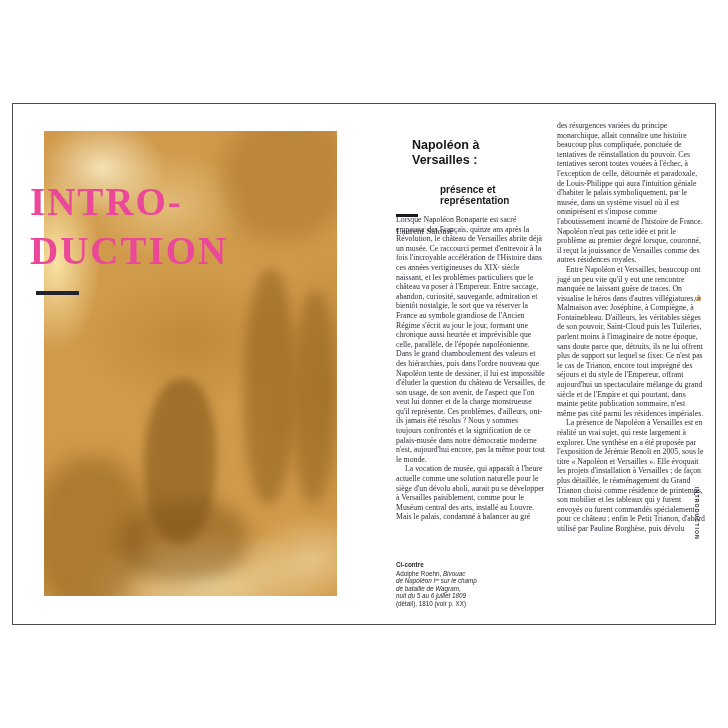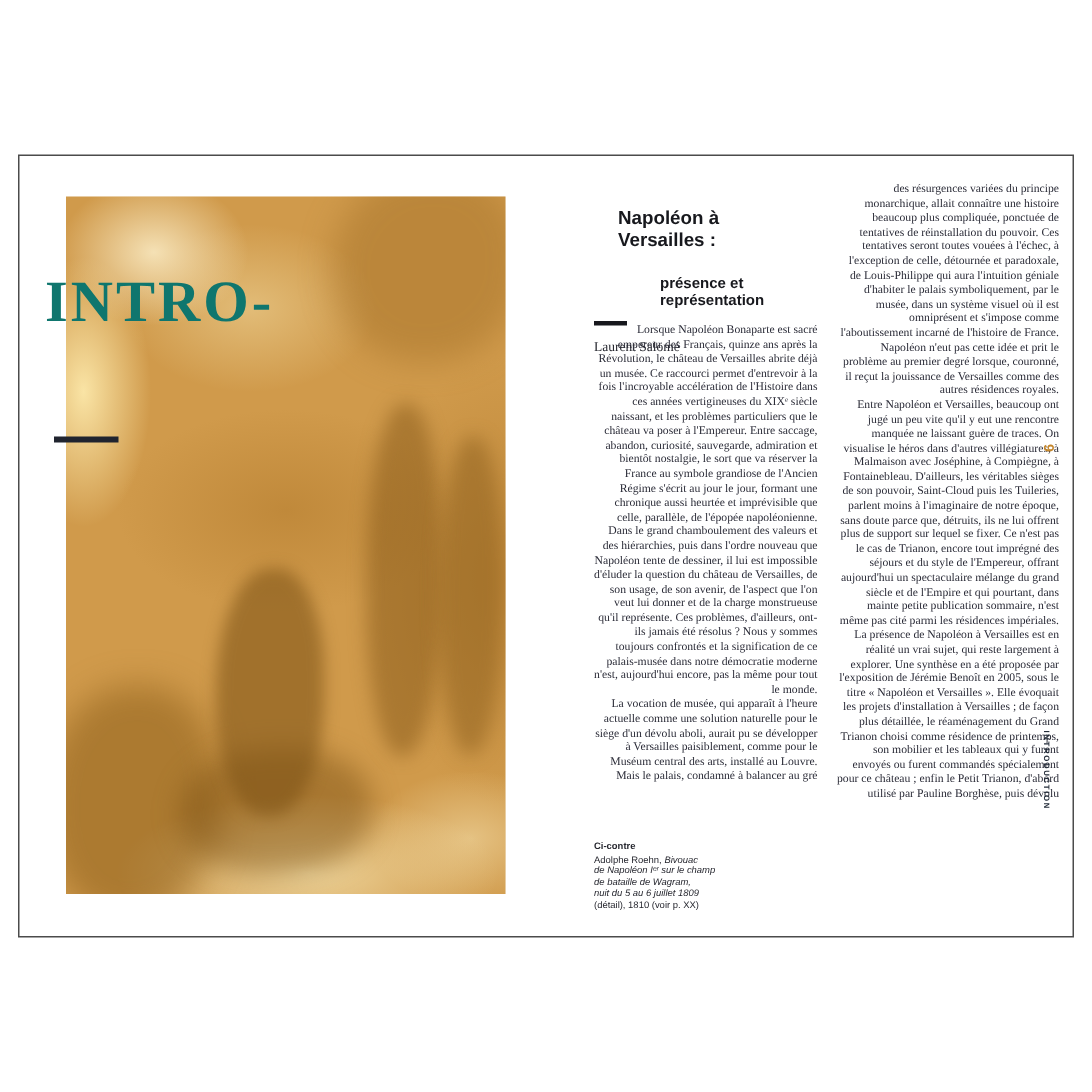--- a/index.html
+++ b/index.html
@@ -26,35 +26,35 @@
   .blob{position:absolute;border-radius:50% 42% 48% 45%;}
   .blob.fig-seated{left:100px;top:248px;width:72px;height:165px;background:rgba(122,80,20,.55);filter:blur(5px);}
   .blob.fig-shadow{left:76px;top:368px;width:128px;height:84px;background:rgba(120,78,18,.45);filter:blur(9px);}
   .blob.fig-stand1{left:200px;top:138px;width:50px;height:235px;background:rgba(133,88,24,.50);filter:blur(6px);}
   .blob.fig-stand2{left:249px;top:160px;width:42px;height:212px;background:rgba(133,88,24,.45);filter:blur(6px);}
   .blob.corner-dark{left:-14px;top:326px;width:116px;height:155px;background:rgba(136,90,22,.50);filter:blur(11px);}
   .blob.smoke{left:178px;top:-18px;width:126px;height:128px;background:rgba(152,102,32,.38);filter:blur(11px);}
 
   .intro-title{position:absolute;left:17px;top:73px;margin:0;
     font-family:"Liberation Serif","DejaVu Serif",serif;font-weight:bold;
-    font-size:39px;line-height:49px;letter-spacing:2px;color:#0f766e;}
+    font-size:39px;line-height:49px;letter-spacing:2px;color:#ec4899;}
   .title-dash{position:absolute;left:23px;top:187px;width:43px;height:4px;background:#20242f;}
 
   
   .rp-header{position:absolute;left:383px;top:18px;width:150px;color:#17181d;}
   .rp-title{margin:16px;font-size:12.5px;line-height:15px;font-weight:bold;}
   .rp-subtitle{margin:1px 0 0 0;font-size:10px;line-height:11px;font-weight:bold;padding-left:44px;}
   .header-dash{width:22px;height:2.5px;background:#17181d;margin-top:8px;}
   .rp-author{margin-top:9px;font-family:"Liberation Serif","DejaVu Serif",serif;
     font-size:9px;color:#26272f;}
 
   
   .col{position:absolute;width:149px;
     font-family:"Liberation Serif","DejaVu Serif",serif;
-    font-size:7.8px;line-height:9.6px;color:#2b2c38;text-align:right;}
+    font-size:7.8px;line-height:9.6px;color:#2b2c38;text-align:left;}
   .col p{margin:0;}
   .col p.indent{text-indent:9px;}
   .col1{left:383px;top:111px;height:358px;}
   .col2{left:544px;top:17px;height:478px;}
 
   
   .caption{position:absolute;left:383px;top:457px;width:130px;
     font-size:6.3px;line-height:7.6px;color:#26272f;}
   .cap-label{font-weight:bold;margin-bottom:1px;}
   .caption .it{font-style:italic;}
@@ -76,20 +76,21 @@
       <div class="painting">
         <div class="blob smoke"></div>
         <div class="blob corner-dark"></div>
         <div class="blob fig-shadow"></div>
         <div class="blob fig-seated"></div>
         <div class="blob fig-stand1"></div>
         <div class="blob fig-stand2"></div>
       </div>
       <h1 class="intro-title">
         <div>INTRO-</div>
+        <div>DUCTION</div>
       </h1>
       <div class="title-dash"></div>
     </section>
 
     <section>
       <header class="rp-header">
         <h2 class="rp-title">Napoléon à Versailles :</h2>
         <h3 class="rp-subtitle">présence et représentation</h3>
         <div class="header-dash"></div>
         <div class="rp-author">Laurent Salomé</div>

